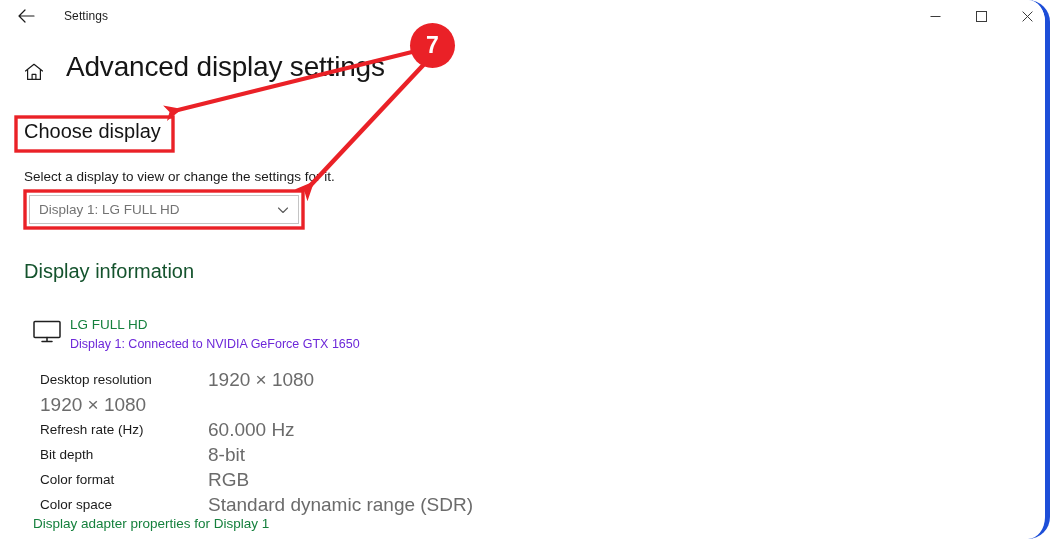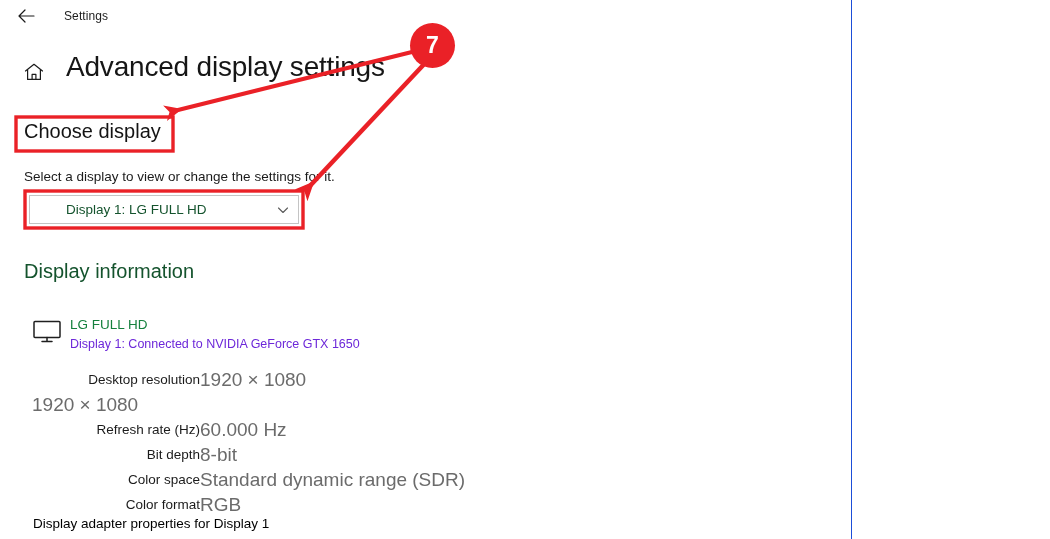--- a/index.html
+++ b/index.html
@@ -8,25 +8,26 @@
   html, body {
     width: 1050px;
     height: 539px;
     overflow: hidden;
     background: #ffffff;
     font-family: "Liberation Sans", sans-serif;
   }
 
   #app {
     position: relative;
-    width: 852px;
+    width: 1050px;
     height: 539px;
     background: #ffffff;
-    border-right: 1px solid #1d4ed8;
+    border-right: 5px solid #1d4ed8;
     overflow: hidden;
+    border-radius: 22px;
   }
 
   
   .titlebar {
     position: absolute;
     top: 0; left: 0;
     width: 1050px;
     height: 32px;
     background: #ffffff;
     display: flex;
@@ -119,25 +120,24 @@
     width: 270px;
     height: 29px;
     border: 1px solid #c4c4c4;
     background: #ffffff;
     display: flex;
     align-items: center;
     padding: 0 8px 0 9px;
   }
   .combobox-value {
     font-size: 13.5px;
-    color: #14532d;
+    color: #737373;
     flex: 1;
     white-space: nowrap;
     overflow: hidden;
-    margin-left: 27px;
   }
   .combobox-chevron {
     width: 14px;
     height: 14px;
     color: #5b5b5b;
     flex: none;
   }
 
   
   .section-heading-info {
@@ -172,24 +172,23 @@
     position: absolute;
     left: 70px;
     top: 337px;
     font-size: 12.5px;
     color: #6d28d9;
     white-space: nowrap;
   }
 
   .prop-table {
     position: absolute;
-    left: 32px;
+    left: 40px;
     top: 367px;
     width: 420px;
-    text-align: right;
   }
   .prop-row {
     display: flex;
     height: 25px;
     align-items: center;
   }
   .prop-label {
     width: 168px;
     flex: none;
     font-size: 13.5px;
@@ -200,21 +199,21 @@
     font-size: 19px;
     color: #6b6b6b;
     white-space: nowrap;
   }
 
   .adapter-link {
     position: absolute;
     left: 33px;
     top: 516px;
     font-size: 13.5px;
-    color: #000000;
+    color: #15803d;
     text-decoration: none;
     white-space: nowrap;
     cursor: pointer;
   }
 
   
   .annotation-layer {
     position: absolute;
     inset: 0;
     width: 1050px;
@@ -312,26 +311,26 @@
     </div>
     <div class="prop-row">
       <span class="prop-label">Refresh rate (Hz)</span>
       <span class="prop-value">60.000 Hz</span>
     </div>
     <div class="prop-row">
       <span class="prop-label">Bit depth</span>
       <span class="prop-value">8-bit</span>
     </div>
     <div class="prop-row">
+      <span class="prop-label">Color format</span>
+      <span class="prop-value">RGB</span>
+    </div>
+    <div class="prop-row">
       <span class="prop-label">Color space</span>
       <span class="prop-value">Standard dynamic range (SDR)</span>
-    </div>
-    <div class="prop-row">
-      <span class="prop-label">Color format</span>
-      <span class="prop-value">RGB</span>
     </div>
   </div>
 
   <a class="adapter-link">Display adapter properties for Display 1</a>
 
   <svg class="annotation-layer" viewBox="0 0 1050 539">
     <defs>
       <marker id="arrowhead" markerWidth="4.2" markerHeight="4.2" refX="2.0" refY="2.1" orient="auto">
         <path d="M4.2,0.2 L0,2.1 L4.2,4.0 L3.1,2.1 Z" fill="#ea2127"></path>
       </marker>

